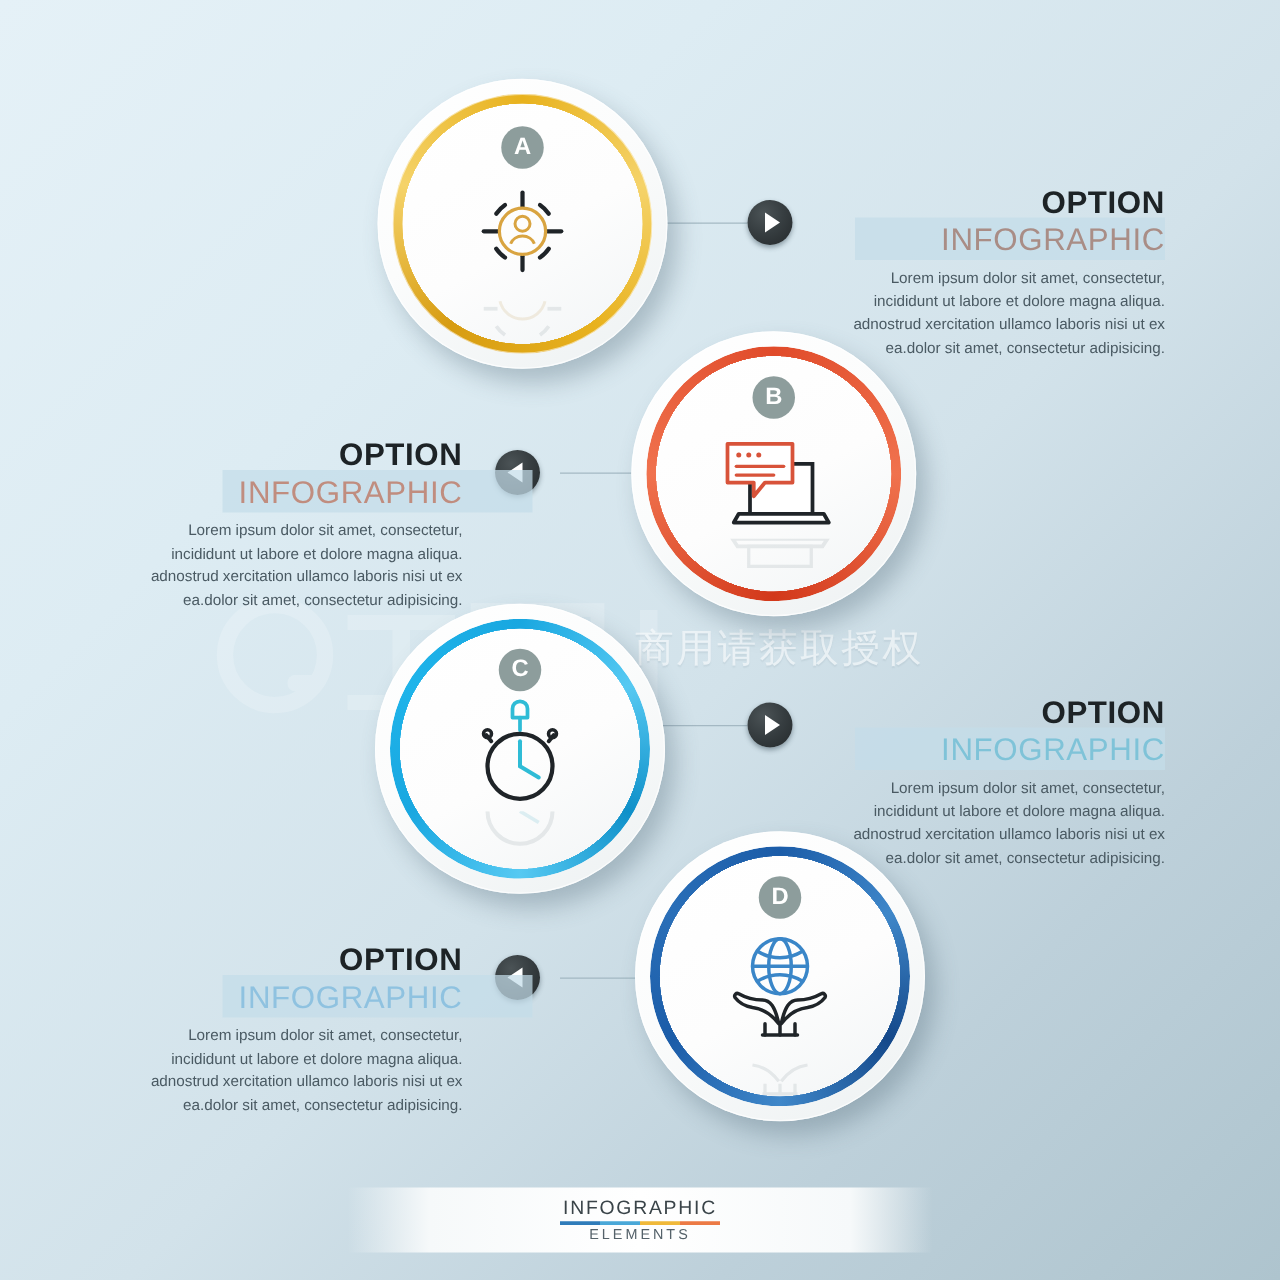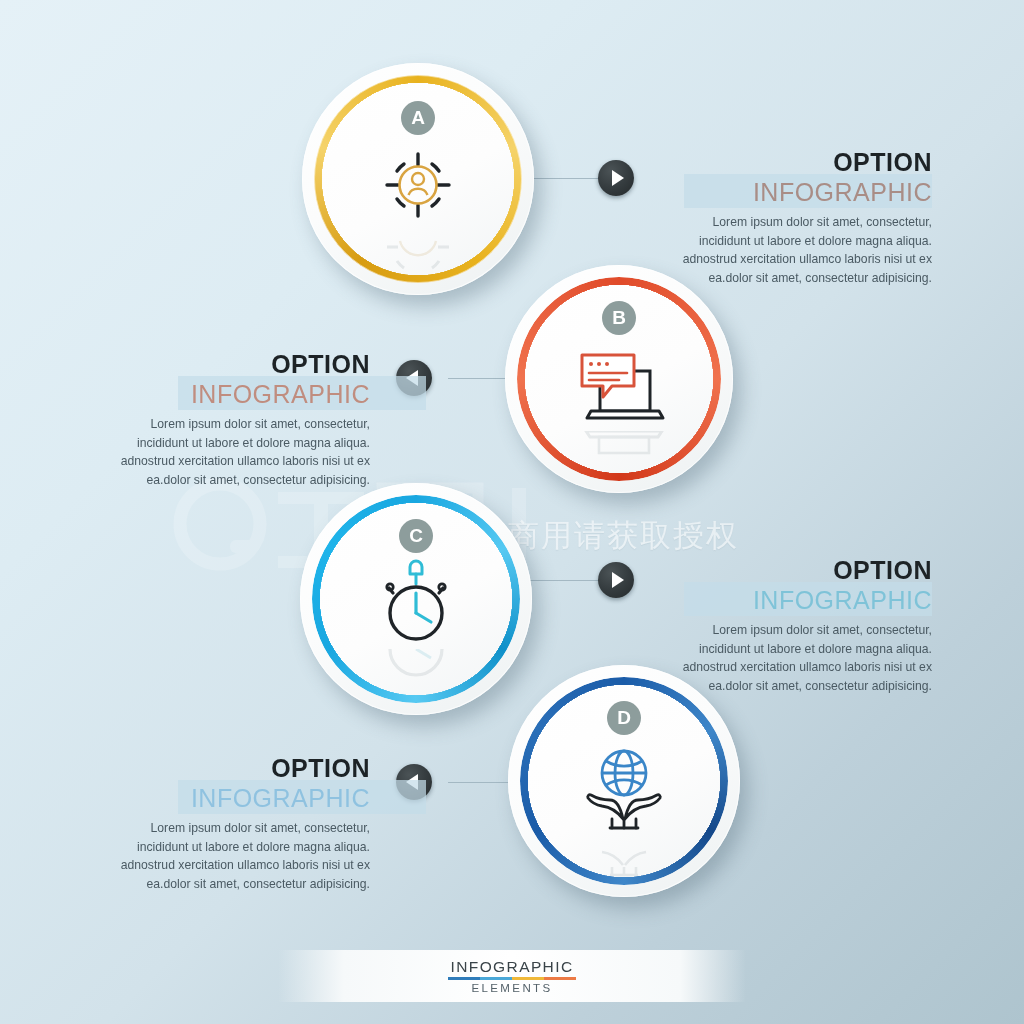--- a/index.html
+++ b/index.html
@@ -28,21 +28,21 @@
     color: #ffffff;
     opacity: .55;
     font-size: 31px;
     letter-spacing: 2px;
     white-space: nowrap;
     font-family: "DejaVu Sans", sans-serif;
     pointer-events: none;
     text-shadow: 0 1px 1px rgba(120,140,150,.25);
   }
   .wm-cn.l1 { left: 508px; top: 474px; }
-  .wm-cn.l2 { left: 508px; top: 515px; }
+  .wm-cn.l2 { left: 508px; top: 498px; }
 
   
   .conn {
     position: absolute;
     height: 1px;
     background: #9fb4bf;
     opacity: .9;
   }
 
   

